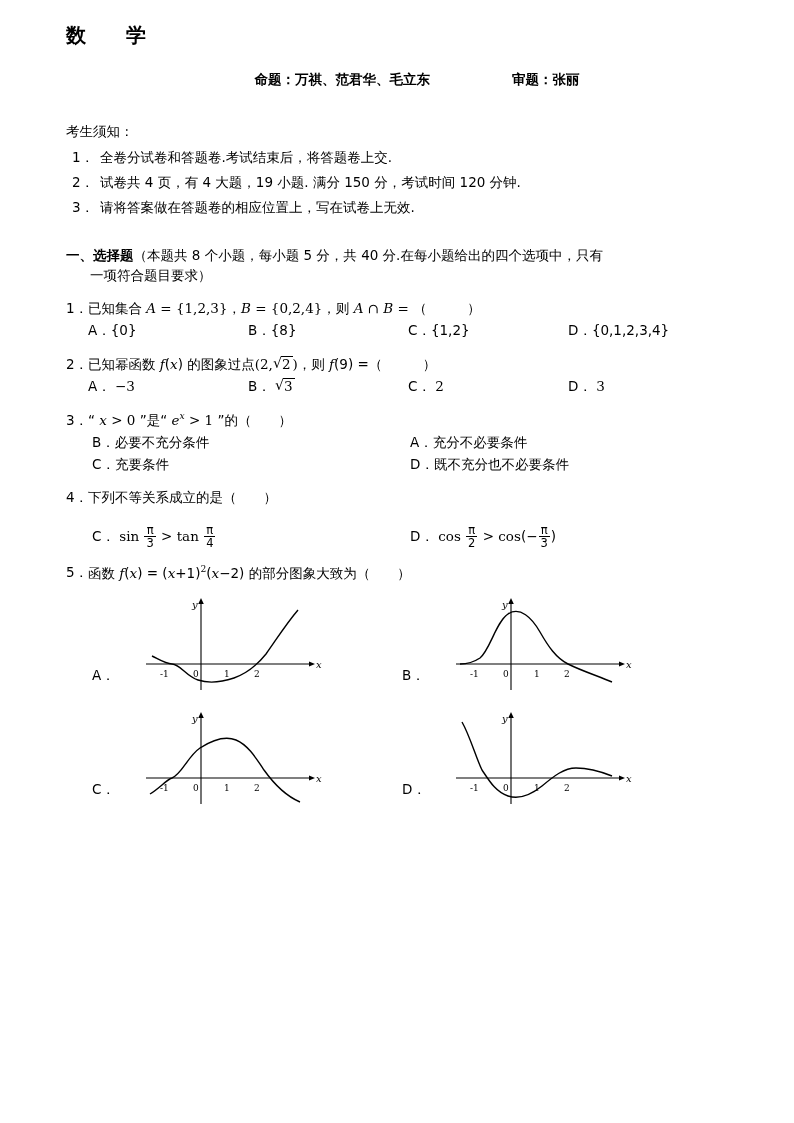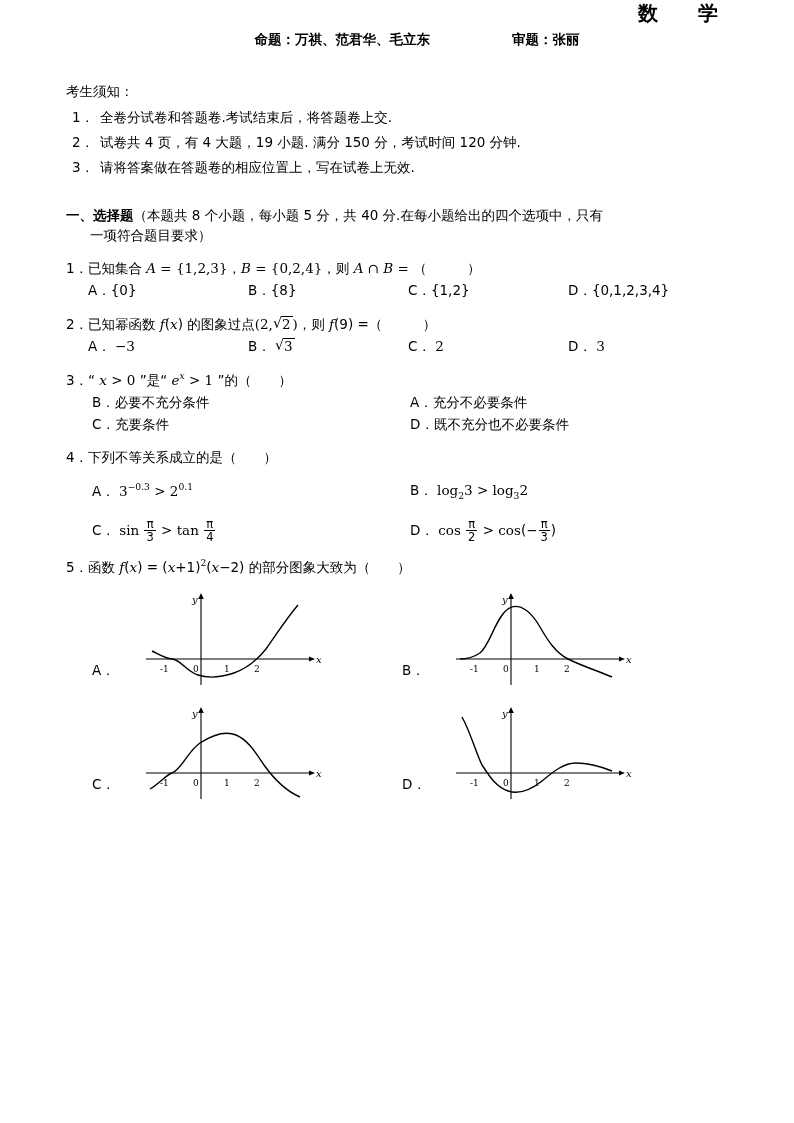--- a/index.html
+++ b/index.html
@@ -19,28 +19,29 @@
   }
   .title{
     text-align:center;
     font-family:"DejaVu Serif","Liberation Serif",serif;
     font-weight:bold;
     font-size:21px;
     letter-spacing:1px;
     margin-top:88px;
   }
   .subject{
-    text-align:right;
+    text-align:left;
     font-family:Liberation Serif, serif;
     font-weight:bold;
     font-size:20px;
     letter-spacing:10px;
+    margin-top:22px;
   }
   .authors{
-    margin-top:4px;
+    margin-top:22px;
     font-size:13.5px;
     font-weight:bold;
     font-family:"DejaVu Sans","Liberation Sans",sans-serif;
     display:flex;
     justify-content:center;
     gap:82px;
     padding-left:40px;
   }
   .notice-title{
     margin-top:34px;
@@ -222,24 +223,20 @@
     <div class="opts-row two indent">
       <div>C．充要条件</div>
       <div>D．既不充分也不必要条件</div>
     </div>
   </div>
 
   <div class="q">
     <div class="stem">
       <span class="qn">4．</span>
       <span>下列不等关系成立的是（　　）</span>
-    </div>
-    <div class="opts-row two indent" style="margin-top:12px">
-      <div>A．&nbsp;<span class="mn">3</span><sup class="sm mn">−0.3</sup>&nbsp;&gt;&nbsp;<span class="mn">2</span><sup class="sm mn">0.1</sup></div>
-      <div>B．&nbsp;<span class="mn">log</span><sub class="sm mn">2</sub><span class="mn">3</span>&nbsp;&gt;&nbsp;<span class="mn">log</span><sub class="sm mn">3</sub><span class="mn">2</span></div>
     </div>
     <div class="opts-row two indent" style="margin-top:16px">
       <div>C．&nbsp;<span class="mn">sin</span>&nbsp;<span class="frac"><span class="num">π</span><span class="den">3</span></span>&nbsp;&gt;&nbsp;<span class="mn">tan</span>&nbsp;<span class="frac"><span class="num">π</span><span class="den">4</span></span></div>
       <div>D．&nbsp;<span class="mn">cos</span>&nbsp;<span class="frac"><span class="num">π</span><span class="den">2</span></span>&nbsp;&gt;&nbsp;<span class="mn">cos</span>(−<span class="frac"><span class="num">π</span><span class="den">3</span></span>)</div>
     </div>
   </div>
 
   <div class="q">
     <div class="stem">
       <span class="qn">5．</span>

